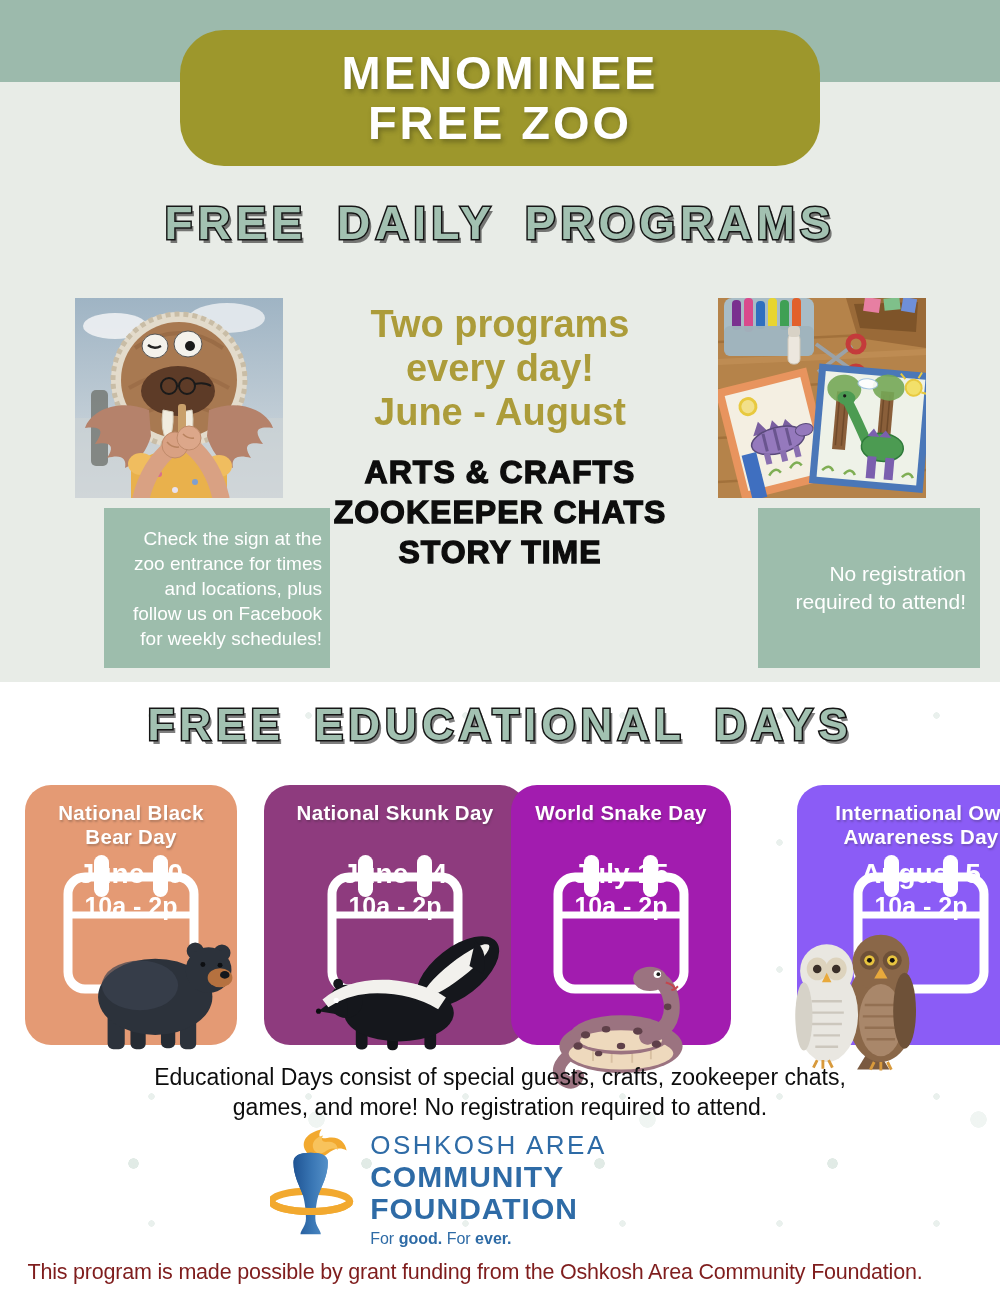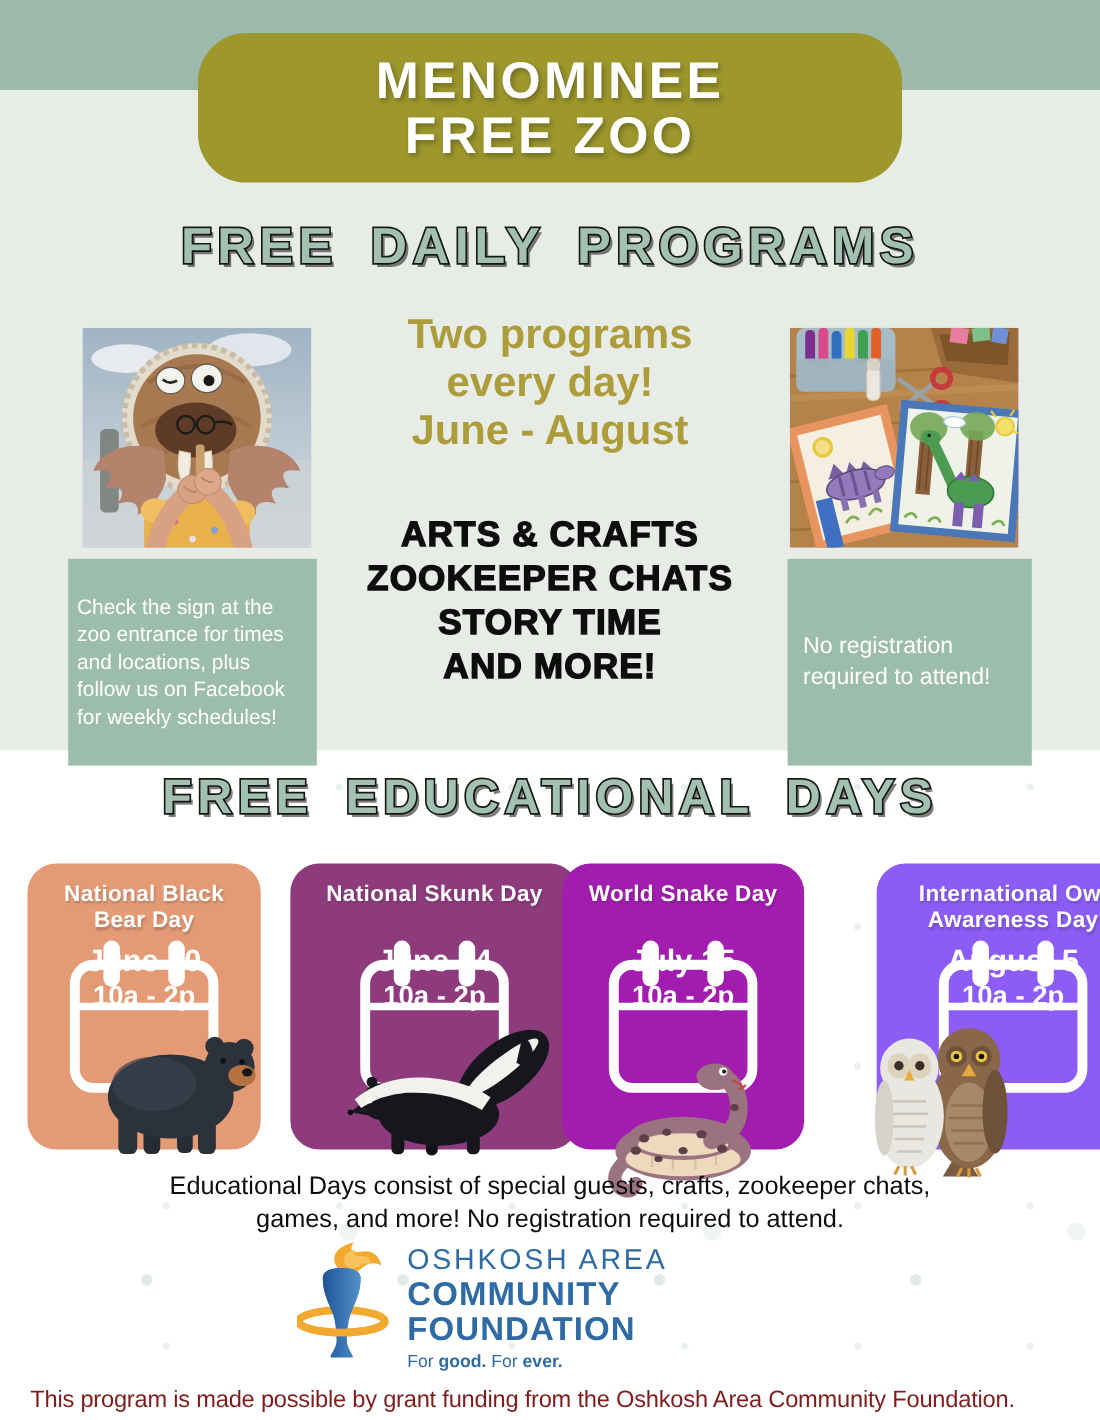--- a/index.html
+++ b/index.html
@@ -33,29 +33,29 @@
     text-shadow:3px 4px 0 rgba(20,20,20,.55); }
   .daily-title { top:196px; font-size:46px; }
   .edu-title { top:700px; font-size:44px; }
 
   
   .photo { position:absolute; width:208px; height:200px; overflow:hidden; background:#cfd6da; }
   .photo svg { display:block; }
   .photo-left { left:75px; top:298px; }
   .photo-right { left:718px; top:298px; }
 
-  .caption-box { position:absolute; top:508px; height:188px; background:#9dbdac;
+  .caption-box { position:absolute; top:508px; height:160px; background:#9dbdac;
     color:#ffffff; display:flex; align-items:center; justify-content:center;
-    text-align:left; }
+    text-align:right;margin-left:42px; }
   .caption-left { left:62px; width:226px; font-size:19px; line-height:25px; padding:6px 8px; }
   .caption-right { left:716px; width:222px; font-size:21px; line-height:28px; padding:6px 14px; }
 
-  .center-col { position:absolute; left:300px; top:282px; width:400px; text-align:center; }
+  .center-col { position:absolute; left:300px; top:302px; width:400px; text-align:center; }
   .gold-head { color:#ac9c3a; font-weight:bold; font-size:38px; line-height:44px; }
-  .activities { margin-top:51px; color:#0d0d0d; }
+  .activities { margin-top:18px; color:#0d0d0d; }
   .activities .act { font-size:32px; line-height:40px; font-weight:bold;
     letter-spacing:1px; -webkit-text-stroke:1.3px #0d0d0d; }
 
   
   .card { position:absolute; top:785px; height:260px; border-radius:26px; }
   .card-1 { left:25px;  width:212px; background:#e49a74; }
   .card-2 { left:264px; width:262px; background:#8e3b7e; }
   .card-3 { left:511px; width:220px; background:#a21caf; }
   .card-4 { left:797px; width:248px; background:#8b5cf6; }
   .card-title { margin-top:16px; padding:0 8px; text-align:center; color:#ffffff;
@@ -160,21 +160,20 @@
   <div class="center-col">
     <div class="gold-head">
       <div>Two programs</div>
       <div>every day!</div>
       <div>June - August</div>
     </div>
     <div class="activities">
       <div class="act">ARTS &amp; CRAFTS</div>
       <div class="act">ZOOKEEPER CHATS</div>
       <div class="act">STORY TIME</div>
-      <div class="act">AND MORE!</div>
     </div>
   </div>
 
   <div class="photo photo-right">
     <svg width="208" height="200" viewBox="0 0 208 200">
       <rect width="208" height="200" fill="#b5834a"></rect>
       <path d="M0,44 L208,34 M0,92 L208,80 M0,140 L208,128 M0,184 L208,172" stroke="#93642f" stroke-width="2.5" opacity=".55"></path>
       <path d="M0,64 L208,54" stroke="#c8965c" stroke-width="6" opacity=".5"></path>
       <rect x="6" y="0" width="90" height="58" rx="8" fill="#a8bcc6"></rect>
       <rect x="14" y="2" width="9" height="30" rx="4" fill="#7a2f8f"></rect>

